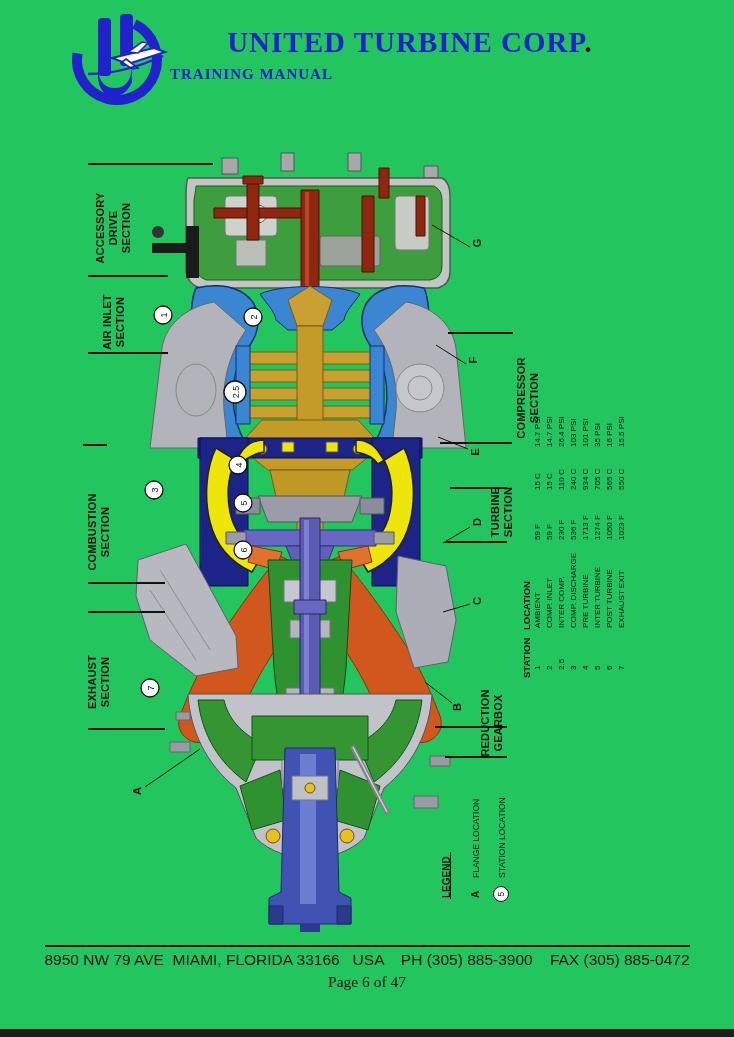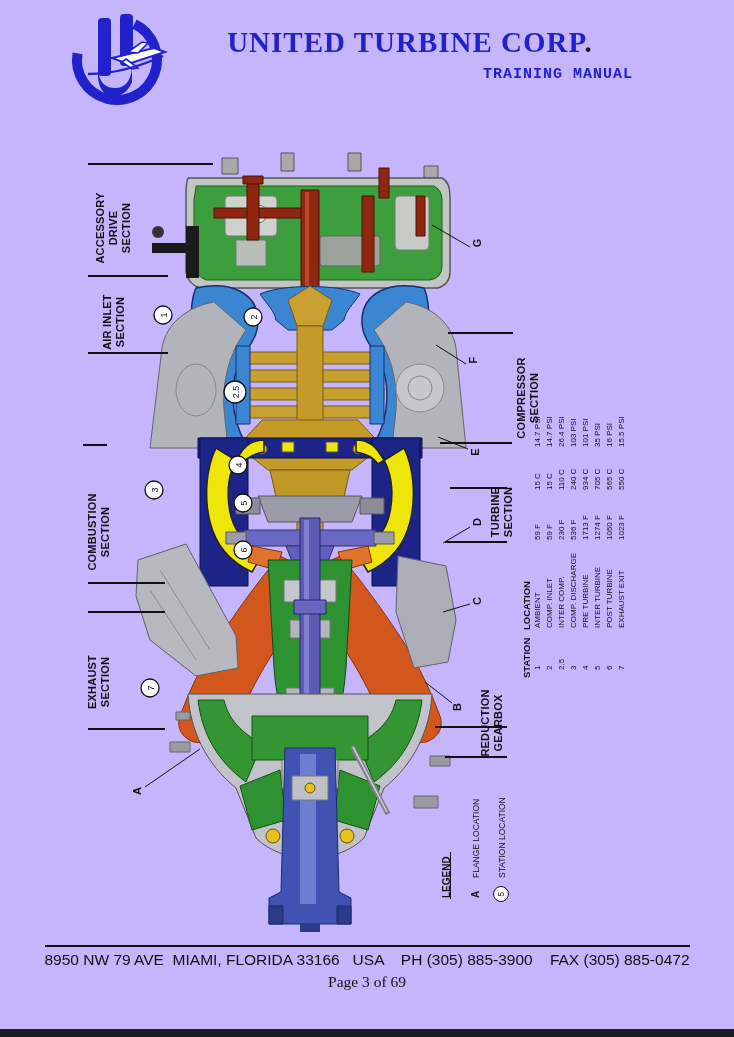--- a/index.html
+++ b/index.html
@@ -1,26 +1,26 @@
 <!DOCTYPE html>
 <html style="--brand: #2222cc;"><head>
 <meta charset="utf-8">
 <style>
   html,body{margin:0;padding:0;background:#fff;}
-  .page{position:relative;width:734px;height:1037px;background:#c4b5fd;overflow:hidden;
+  .page{position:relative;width:734px;height:1037px;background:#22c55e;overflow:hidden;
         font-family:"Liberation Sans",sans-serif;}
   
   .header{position:absolute;left:0;top:0;width:734px;height:120px;}
   .logo{position:absolute;left:68px;top:12px;width:102px;height:96px;}
   .brand{position:absolute;left:170px;top:26px;width:480px;text-align:center;
          font-family:"Liberation Serif",serif;font-weight:bold;font-size:29px;
          letter-spacing:1px;color:var(--brand,#2222cc);white-space:nowrap;}
   .brand .dot{color:#15151e;}
-  .subtitle{position:absolute;left:153px;top:66px;width:480px;text-align:right;
-            font-family:Liberation Mono, monospace;font-weight:bold;font-size:15px;
+  .subtitle{position:absolute;left:170px;top:66px;width:480px;text-align:left;
+            font-family:Liberation Serif, serif;font-weight:bold;font-size:15px;
             letter-spacing:1px;color:var(--brand,#2222cc);}
   
   svg.figure{position:absolute;left:0;top:0;}
   svg text{font-family:"Liberation Sans",sans-serif;fill:#111;}
   .seclab{font-size:11px;font-weight:bold;letter-spacing:.2px;}
   .flg{font-size:11px;font-weight:bold;}
   .stnum{font-size:9px;}
   .tcell{font-size:8px;}
   .thead{font-size:9.5px;font-weight:bold;}
   .legt{font-size:10px;font-weight:bold;}
@@ -344,15 +344,15 @@
       <text class="legt" x="476" y="898" dy="3" transform="rotate(-90 476 898)">A</text>
       <text class="legi" x="476" y="878" dy="3" transform="rotate(-90 476 878)">FLANGE LOCATION</text>
       <circle cx="501" cy="894" r="7.5" fill="#fff" stroke="#111"></circle>
       <text class="legi" x="501" y="894" dy="3" text-anchor="middle" transform="rotate(-90 501 894)">5</text>
       <text class="legi" x="502" y="878" dy="3" transform="rotate(-90 502 878)">STATION LOCATION</text>
     </g>
   </svg>
 
   <div class="footer-line"></div>
   <div class="address">8950 NW 79 AVE  MIAMI, FLORIDA 33166   USA    PH (305) 885-3900    FAX (305) 885-0472</div>
-  <div class="pageno">Page 3 of 69</div>
+  <div class="pageno">Page 6 of 47</div>
   <div class="bottom-bar"></div>
 </div>
 
 </body></html>

